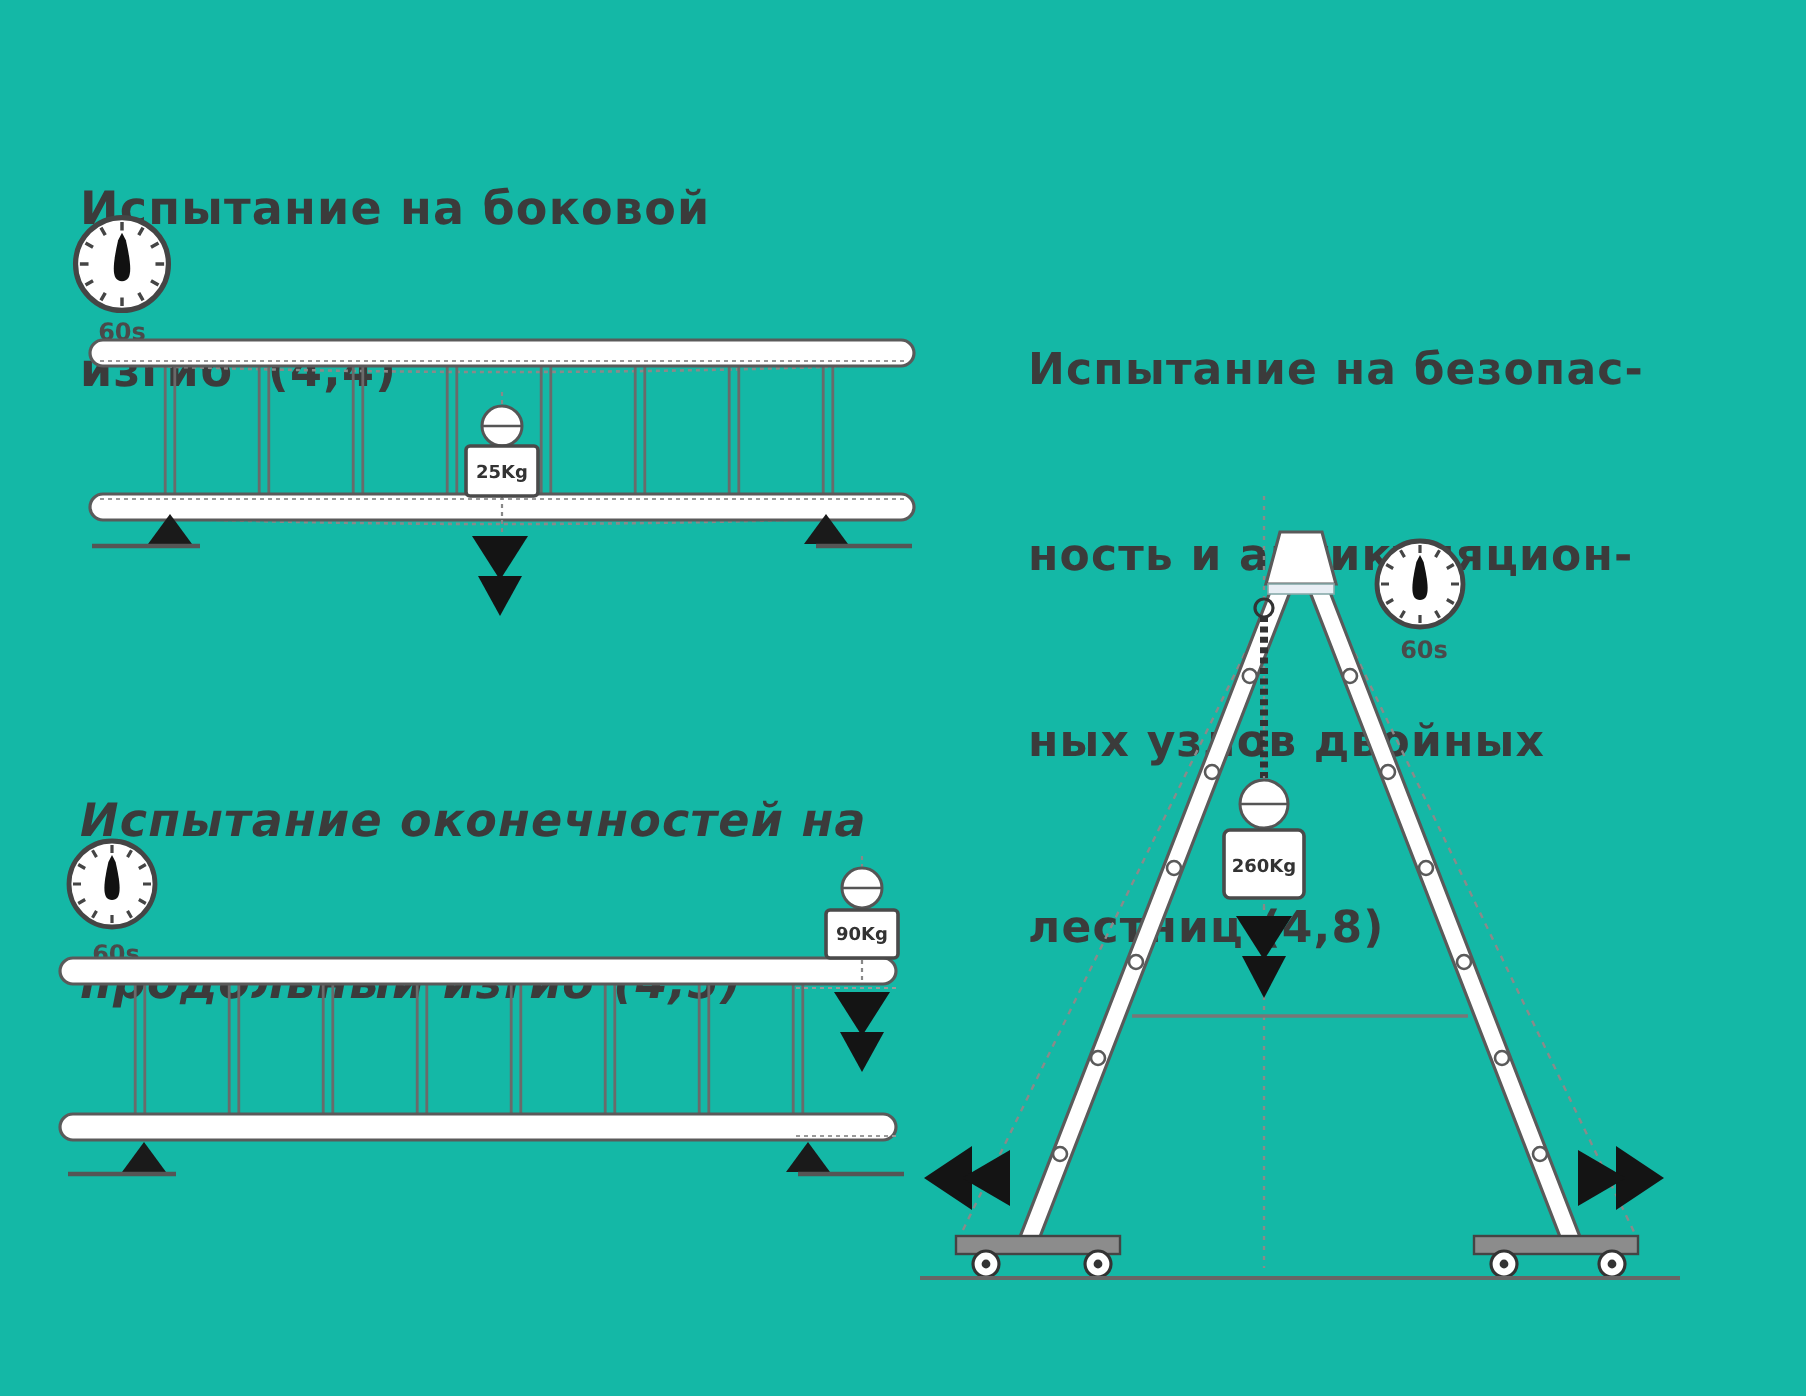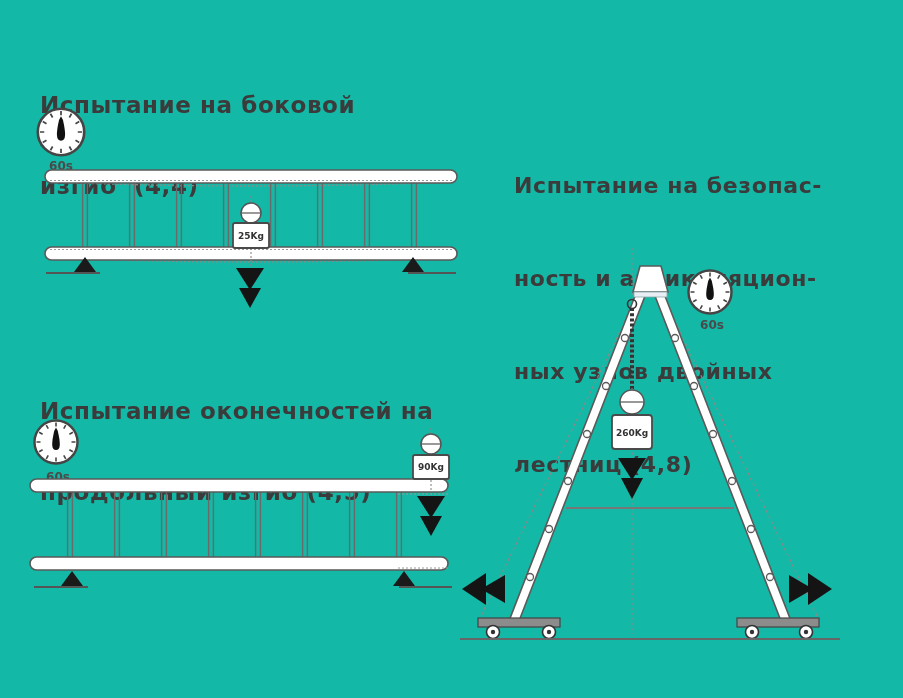--- a/index.html
+++ b/index.html
@@ -1,20 +1,20 @@
 <!DOCTYPE html>
 <html><head>
 <meta charset="utf-8">
 <style>
   html,body{margin:0;padding:0;background:#fff;}
   .stage{position:relative;width:903px;height:698px;background:#14b8a6;overflow:hidden;
          font-family:"DejaVu Sans","Liberation Sans",sans-serif;}
   .title{position:absolute;font-weight:bold;color:#3b3b3b;white-space:pre;}
   .title.left1{left:40px;top:38px;font-size:23px;line-height:27px;letter-spacing:0.6px;}
-  .title.left2{left:40px;top:344px;font-size:23px;line-height:27px;letter-spacing:0.6px;}
+  .title.left2{left:40px;top:344px;font-size:23px;line-height:27px;letter-spacing:0.6px;font-style:italic;}
   .title.right{left:514px;top:108px;font-size:22px;line-height:31px;letter-spacing:0.6px;}
   svg{position:absolute;left:0;top:0;}
   svg text{font-family:"DejaVu Sans","Liberation Sans",sans-serif;}
   .timer-label{font-size:12px;font-weight:bold;fill:#4a4a4a;}
   .weight-label{font-size:9px;font-weight:bold;fill:#333;}
 </style>
 </head>
 <body>
 
 <div class="stage">

